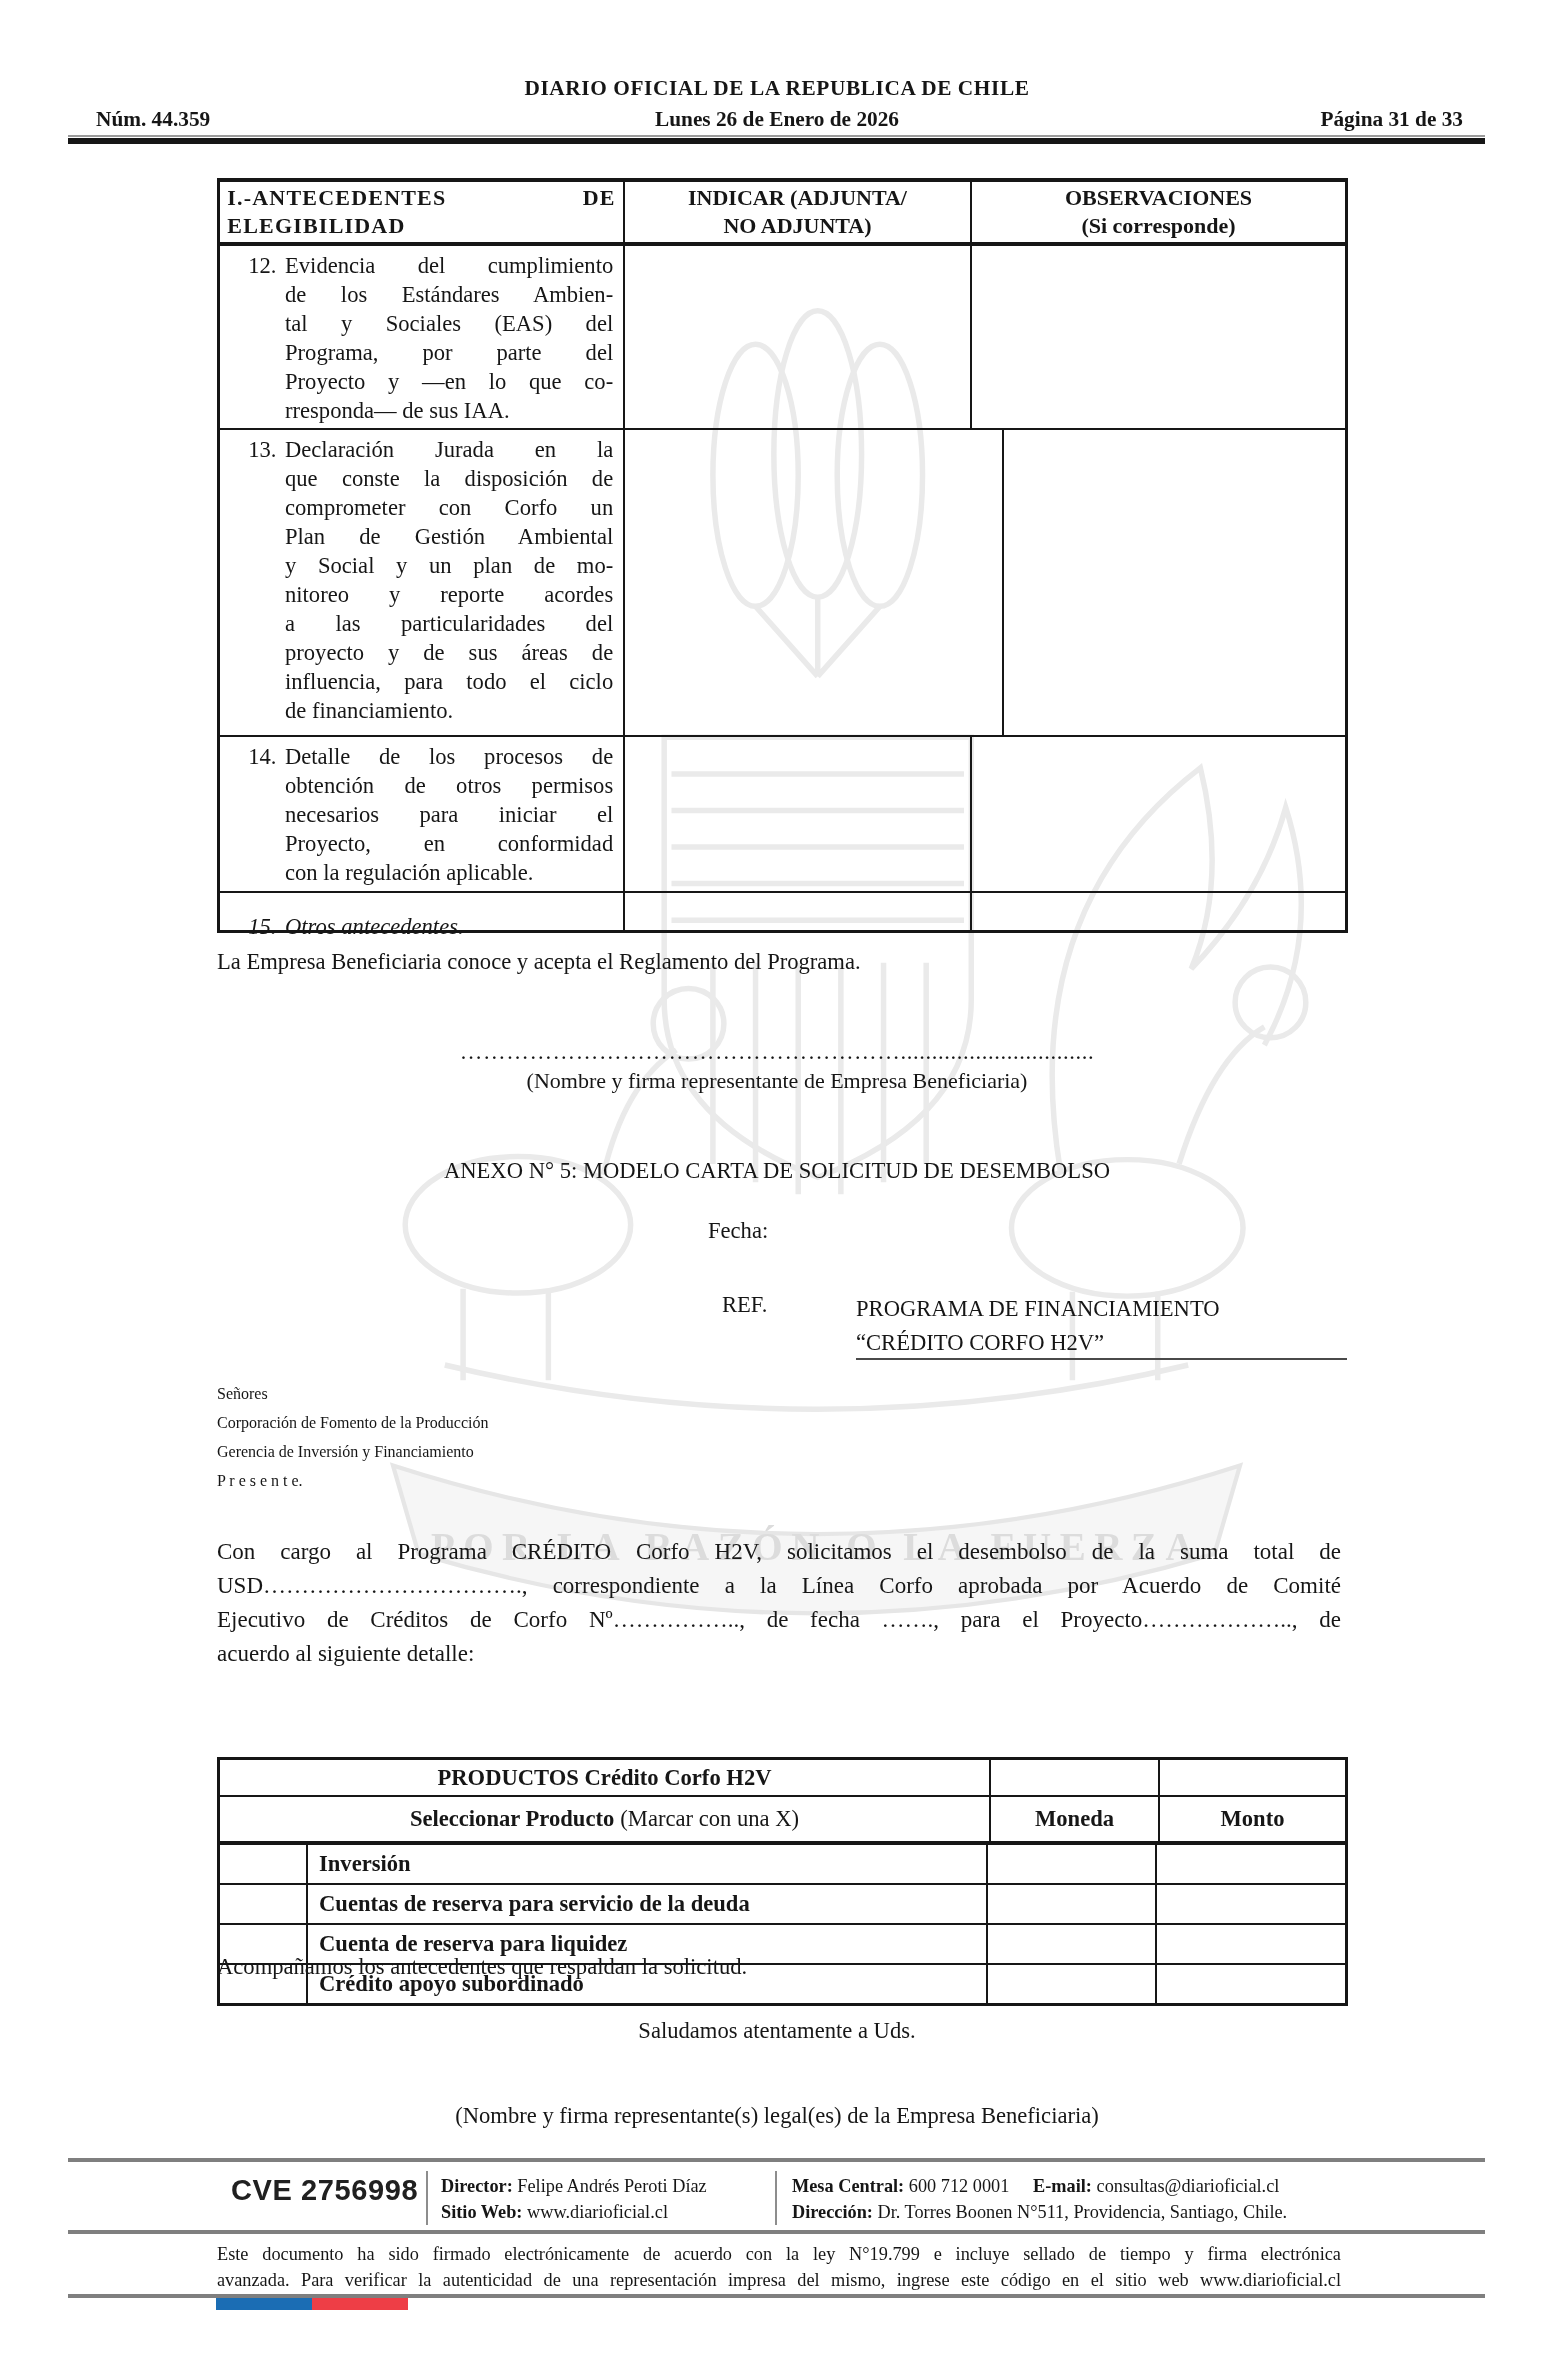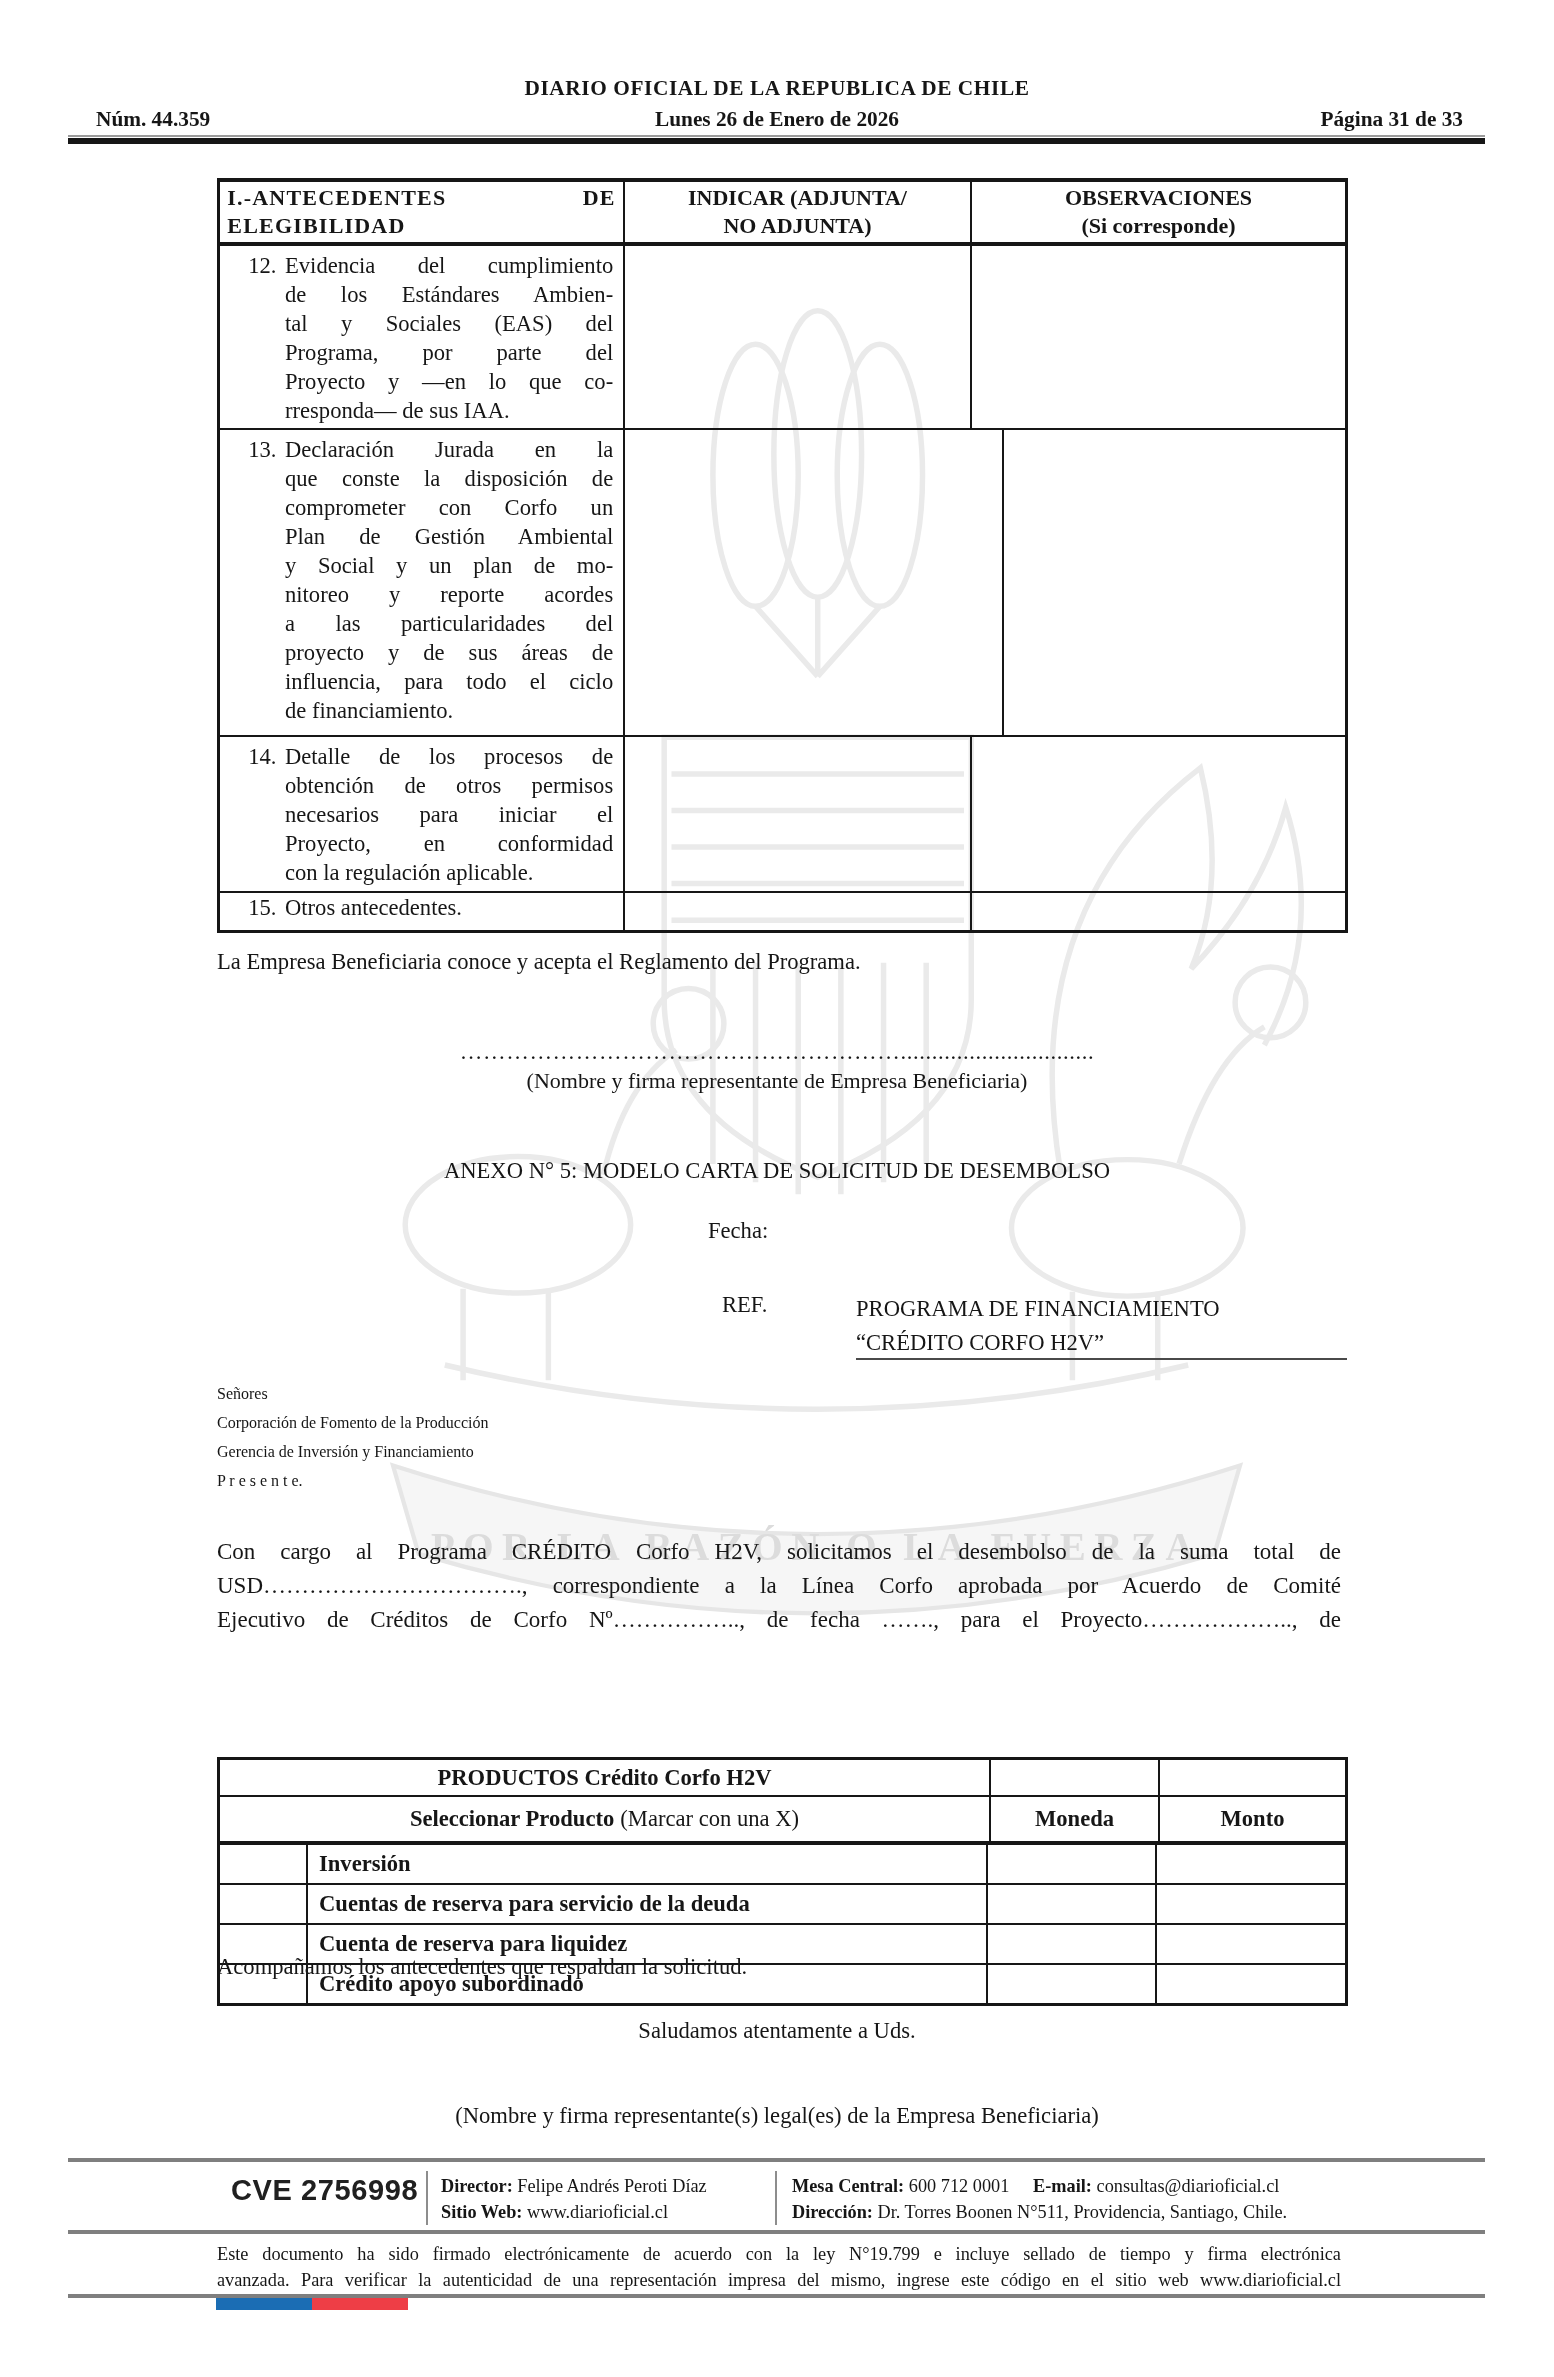--- a/index.html
+++ b/index.html
@@ -194,21 +194,21 @@
             <div class="ln ll">con la regulación aplicable.</div>
           </div>
         </div>
       </div>
       <div class="ec ec2"></div>
       <div class="ec ec3"></div>
     </div>
 
     <div class="erow last" style="height:37px;">
       <div class="ec ec1">
-        <div class="li" style="padding-top:0;">
+        <div class="li" style="padding-top:19px;font-style:italic;">
           <div class="num">15.</div>
           <div class="txt">
             <div class="ln ll">Otros antecedentes.</div>
           </div>
         </div>
       </div>
       <div class="ec ec2"></div>
       <div class="ec ec3"></div>
     </div>
   </section>
@@ -230,20 +230,21 @@
     <div>Señores</div>
     <div>Corporación de Fomento de la Producción</div>
     <div>Gerencia de Inversión y Financiamiento</div>
     <div>P r e s e n t e.</div>
   </div>
 
   <div class="abs para">
     <div class="jl">Con cargo al Programa CRÉDITO Corfo H2V, solicitamos el desembolso de la suma total de</div>
     <div class="jl">USD……………………………., correspondiente a la Línea Corfo aprobada por Acuerdo de Comité</div>
     <div class="jl">Ejecutivo de Créditos de Corfo Nº…………….., de fecha ……., para el Proyecto……………….., de</div>
+    <div class="ll">acuerdo al siguiente detalle:</div>
   </div>
 
   <section class="abs ptable">
     <div class="prow pt-title">
       <div class="pc pmerge b">PRODUCTOS Crédito Corfo H2V</div>
       <div class="pc pmon"></div>
       <div class="pc pmonto"></div>
     </div>
     <div class="prow pt-select">
       <div class="pc pmerge">

